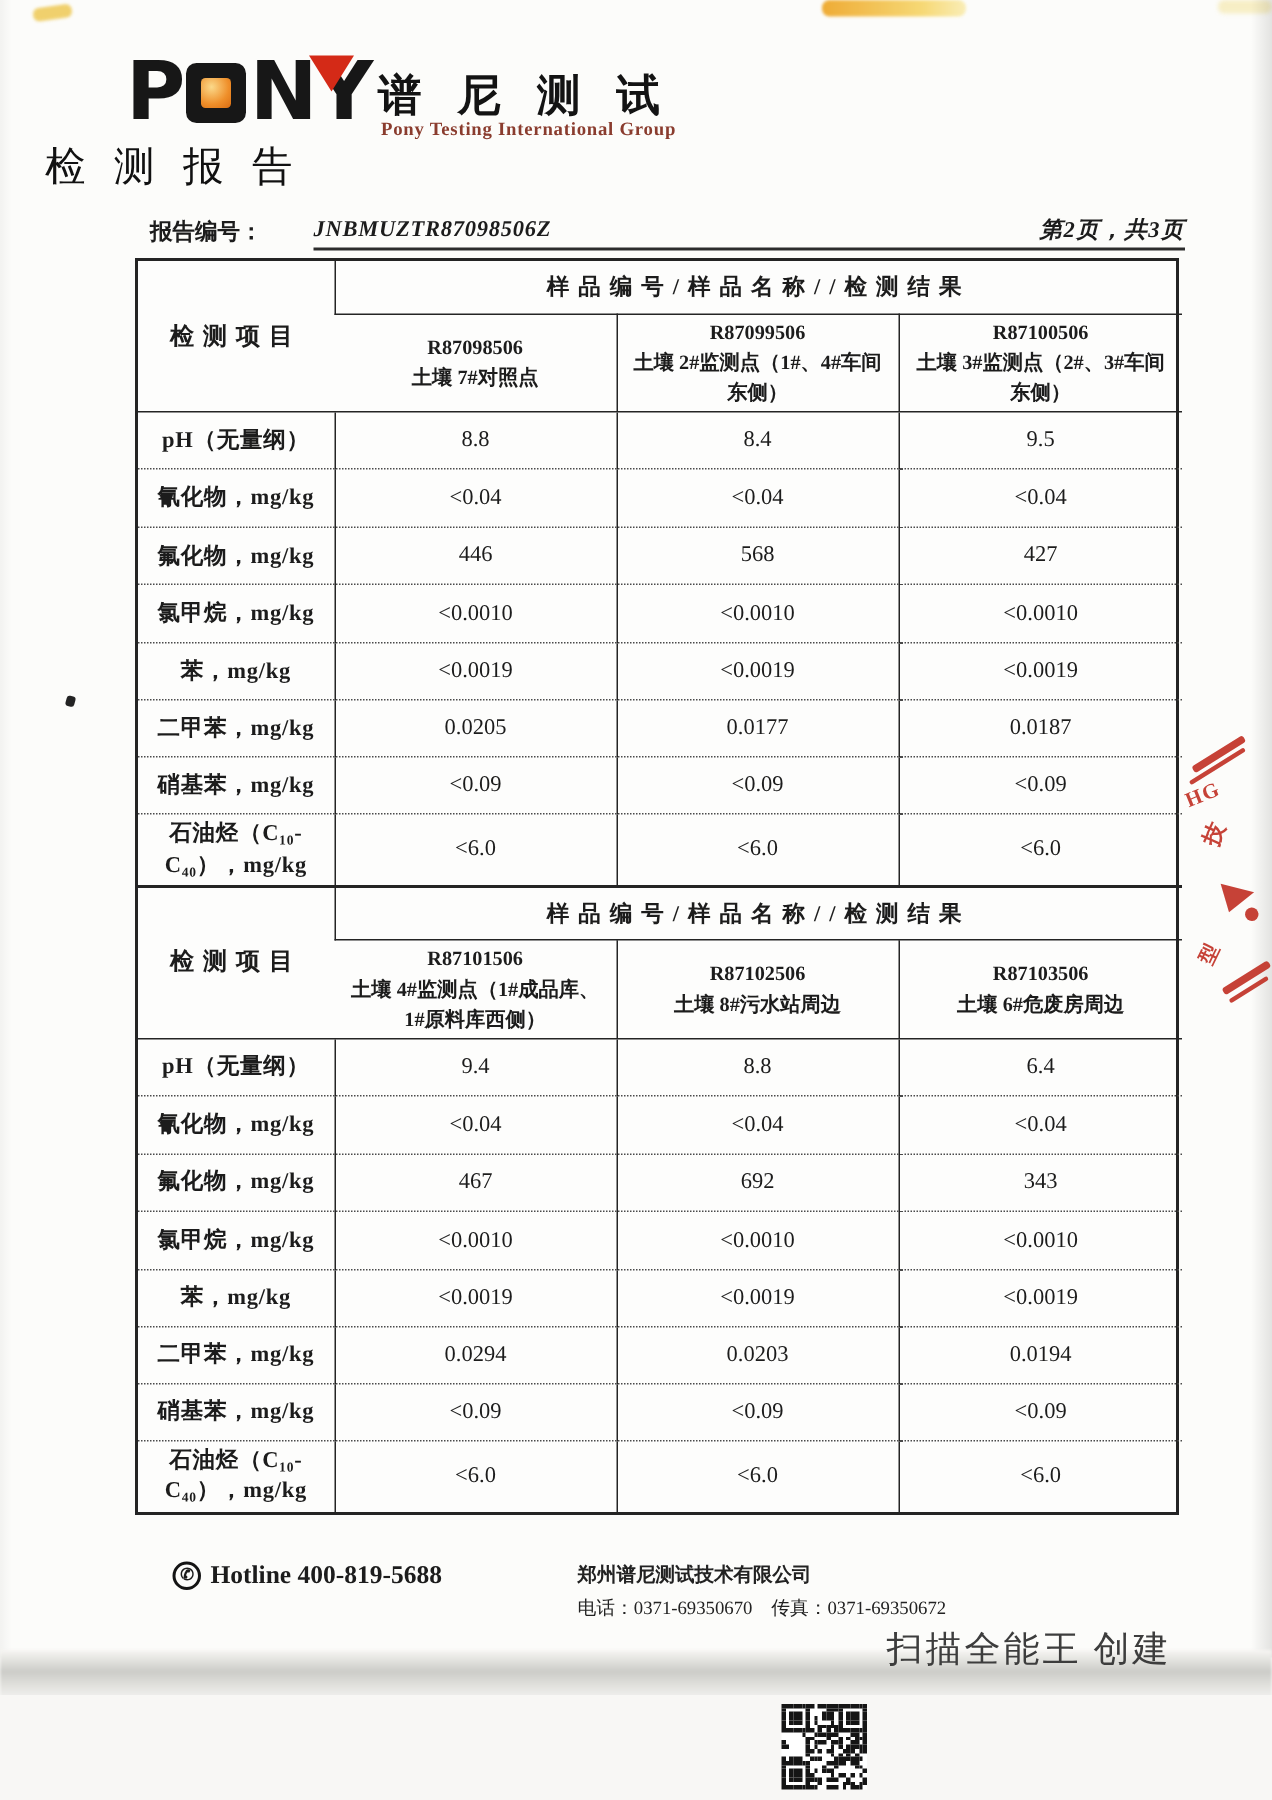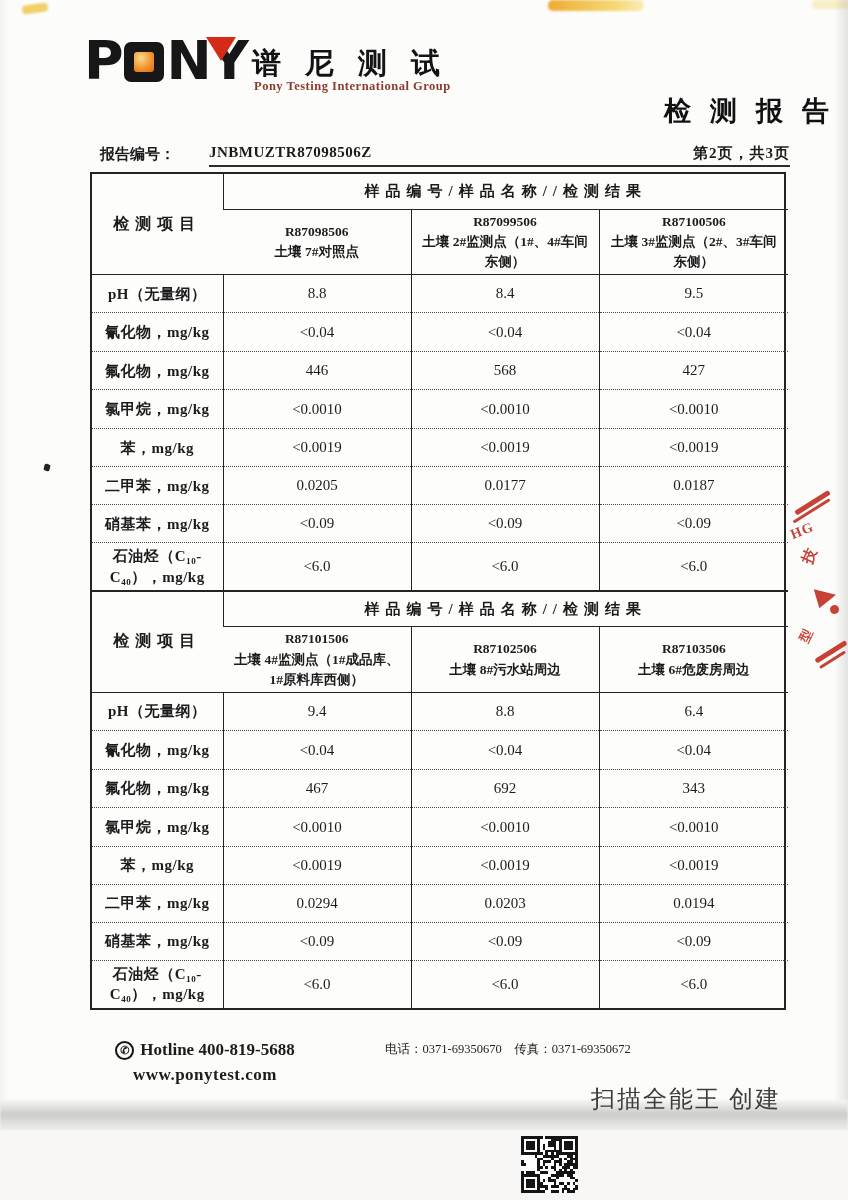--- a/index.html
+++ b/index.html
@@ -13,25 +13,25 @@
   }
   
   .logo-block { position:absolute; left:84px; top:34px; height:60px; display:flex; align-items:flex-start; }
   .logo-word { display:flex; align-items:center; font-family:"DejaVu Sans","Liberation Sans",sans-serif; font-weight:800; font-size:54px; line-height:1; letter-spacing:-2px; color:#171717; }
   .logo-o { width:40px; height:40px; background:#171717; border-radius:7px; position:relative; margin:2px 3px 0 2px; }
   .logo-o i { position:absolute; left:10px; top:10px; width:20px; height:20px; border-radius:3px; background:radial-gradient(circle at 35% 30%, #fbd98a, #ef8f2a 60%, #d96c12); }
   .logo-y { position:relative; }
   .logo-y .tri { position:absolute; left:-4px; top:3px; width:0; height:0; border-left:15px solid transparent; border-right:15px solid transparent; border-top:24px solid #d42a17; }
   .logo-cn { position:absolute; left:252px; top:44px; font-size:29px; font-weight:700; letter-spacing:24px; color:#131313; white-space:nowrap; }
   .logo-sub { position:absolute; left:254px; top:79px; font-size:12.5px; font-weight:700; color:#8a3c2e; letter-spacing:0.5px; }
-  .doc-title { position:absolute; left:1px; right:0; top:93px; text-align:right; font-size:27px; font-weight:700; letter-spacing:19px; text-indent:19px; color:#111; }
+  .doc-title { position:absolute; left:11px; right:0; top:93px; text-align:left; font-size:27px; font-weight:400; letter-spacing:19px; text-indent:19px; color:#111; }
   
   .meta-row { position:absolute; left:100px; right:58px; top:144px; display:flex; align-items:flex-end; }
   .meta-label { font-size:15px; font-weight:700; white-space:nowrap; padding-bottom:3px; }
-  .meta-line { flex:1; margin-left:34px; display:flex; justify-content:space-between; align-items:flex-start; border-bottom:2px solid #2c2c2c; padding-bottom:2px; }
+  .meta-line { flex:1; margin-left:34px; display:flex; justify-content:space-between; align-items:center; border-bottom:2px solid #2c2c2c; padding-bottom:2px;font-style:italic; }
   .meta-number { font-size:15px; font-weight:700; letter-spacing:0.5px; }
   .meta-page { font-size:15px; font-weight:700; letter-spacing:1px; }
   
   .tables-wrap { position:absolute; left:90px; top:172px; width:696px; border:2px solid #242424; background:#fdfdfc; }
   table { width:100%; border-collapse:collapse; table-layout:fixed; }
   #t1 { border-bottom:2px solid #242424; }
   th, td { border-left:1.5px solid #242424; text-align:center; vertical-align:middle; padding:1px 6px; }
   th:first-child, td:first-child { border-left:none; }
   .th-item { font-size:16px; font-weight:700; letter-spacing:6px; border-bottom:1.8px solid #242424; }
   .th-result { font-size:15px; font-weight:700; letter-spacing:6px; border-bottom:1.5px solid #242424; }
@@ -280,23 +280,23 @@
   <span class="bar s-b3"></span>
   <span class="bar s-b4"></span>
 </div>
 
 <div class="footer">
   <div class="f-left">
     <div class="f-hotline">
       <span class="phone-ic">✆</span>
       <span>Hotline 400-819-5688</span>
     </div>
-    <div class="f-web">www.ponytest.com</div>
   </div>
   <div class="f-right">
+    <div class="f-company">郑州谱尼测试技术有限公司</div>
     <div>电话：0371-69350670　传真：0371-69350672</div>
   </div>
 </div>
 
 <div class="paper-edge"></div>
 <div class="below-paper"></div>
 <div class="qr">
     <i style="grid-row:1;grid-column:1"></i>
     <i style="grid-row:1;grid-column:2"></i>
     <i style="grid-row:1;grid-column:3"></i>

